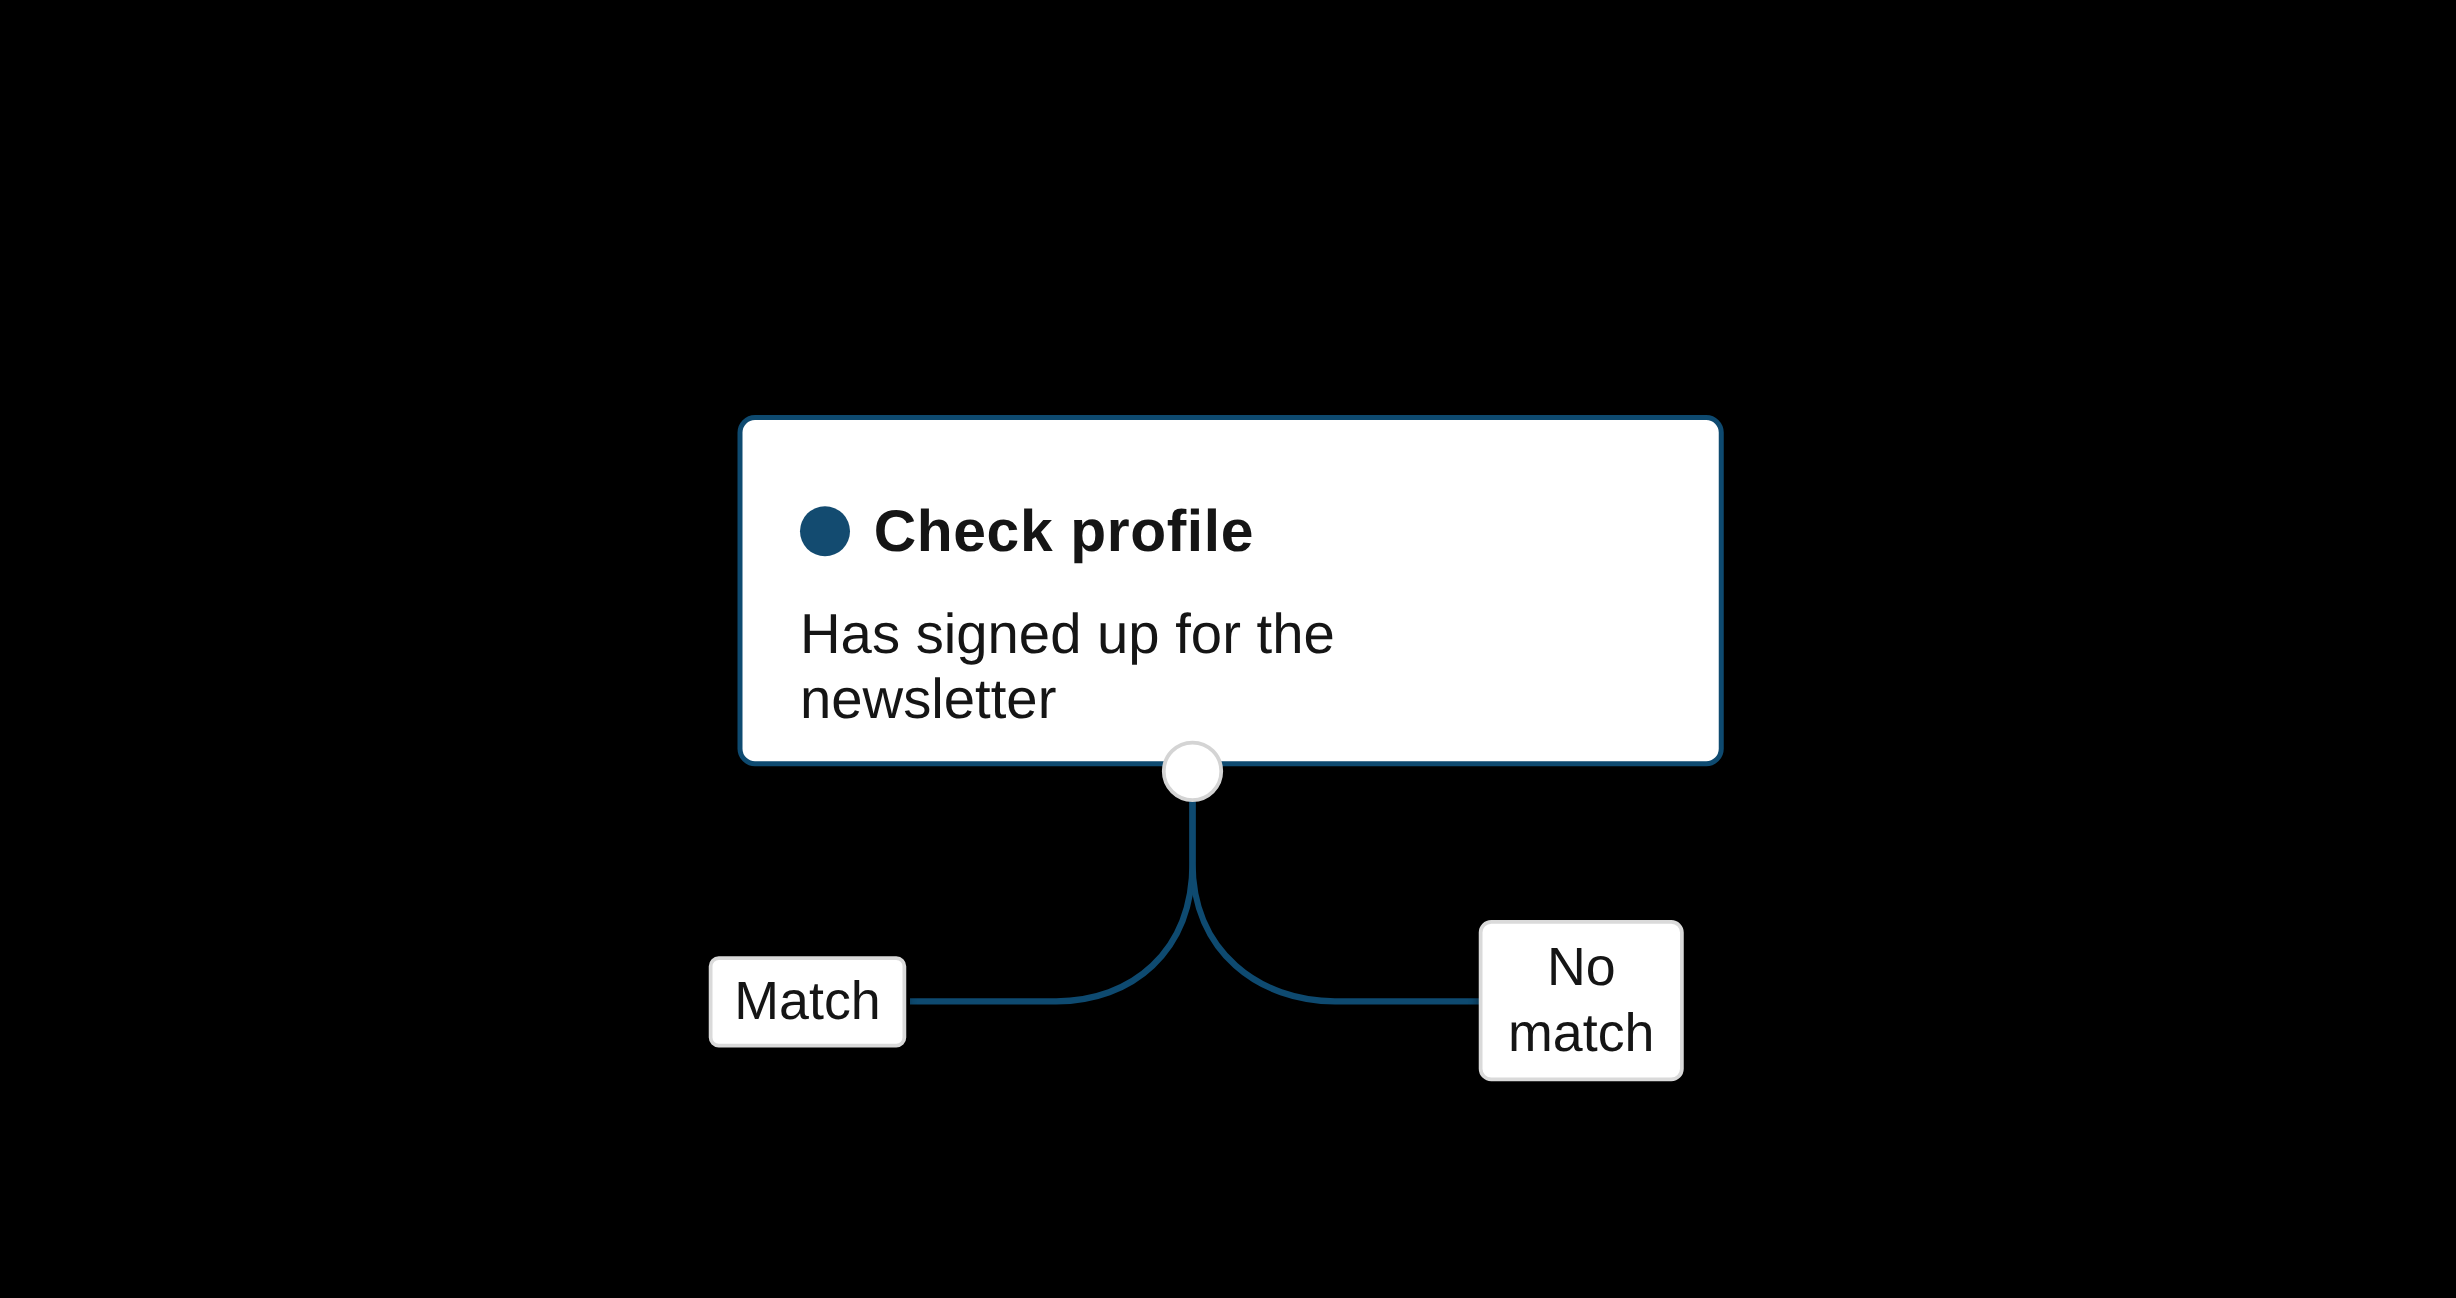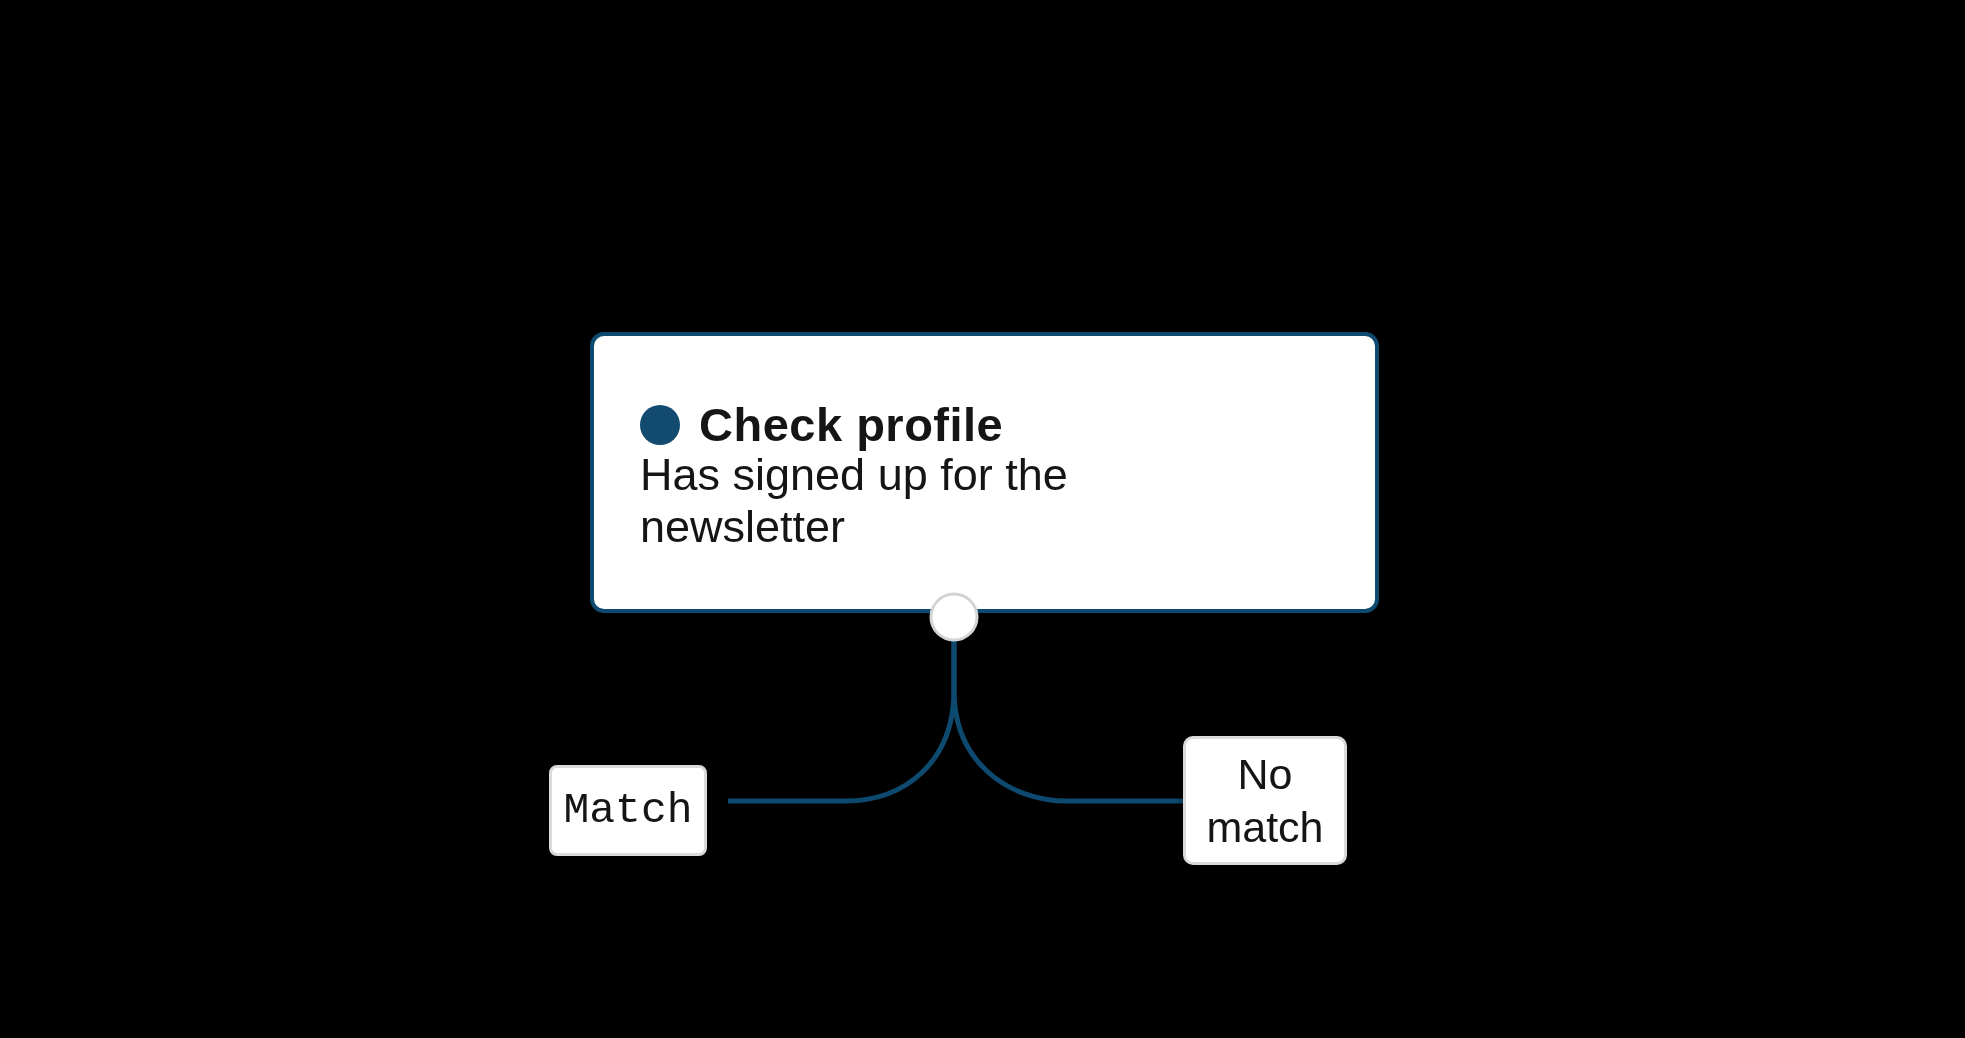--- a/index.html
+++ b/index.html
@@ -43,20 +43,21 @@
     flex: 0 0 auto;
   }
   .node-title {
     font-size: 47px;
     font-weight: 700;
     color: #151515;
     line-height: 1.05;
     letter-spacing: 0.5px;
   }
   .node-desc {
+    margin-top: 32px;
     max-width: 570px;
     font-size: 45px;
     font-weight: 400;
     color: #151515;
     line-height: 52px;
   }
   
   .edges-layer {
     position: absolute;
     left: 0;
@@ -74,26 +75,25 @@
     color: #151515;
     display: flex;
     align-items: center;
     justify-content: center;
     text-align: center;
     font-size: 43px;
     line-height: 53px;
     box-shadow: 0 3px 8px rgba(0,0,0,0.45);
   }
   .branch-label.match {
-    left: 549px;
+    left: 567px;
     top: 765px;
     width: 158px;
-    height: 91px;
+    height: 73px;
     border-radius: 8px;
-    font-family: Liberation Mono, monospace;
   }
   .branch-label.no-match {
     left: 1183px;
     top: 736px;
     width: 164px;
     height: 129px;
     border-radius: 10px;
     padding: 4px 10px;
   }
 </style>

